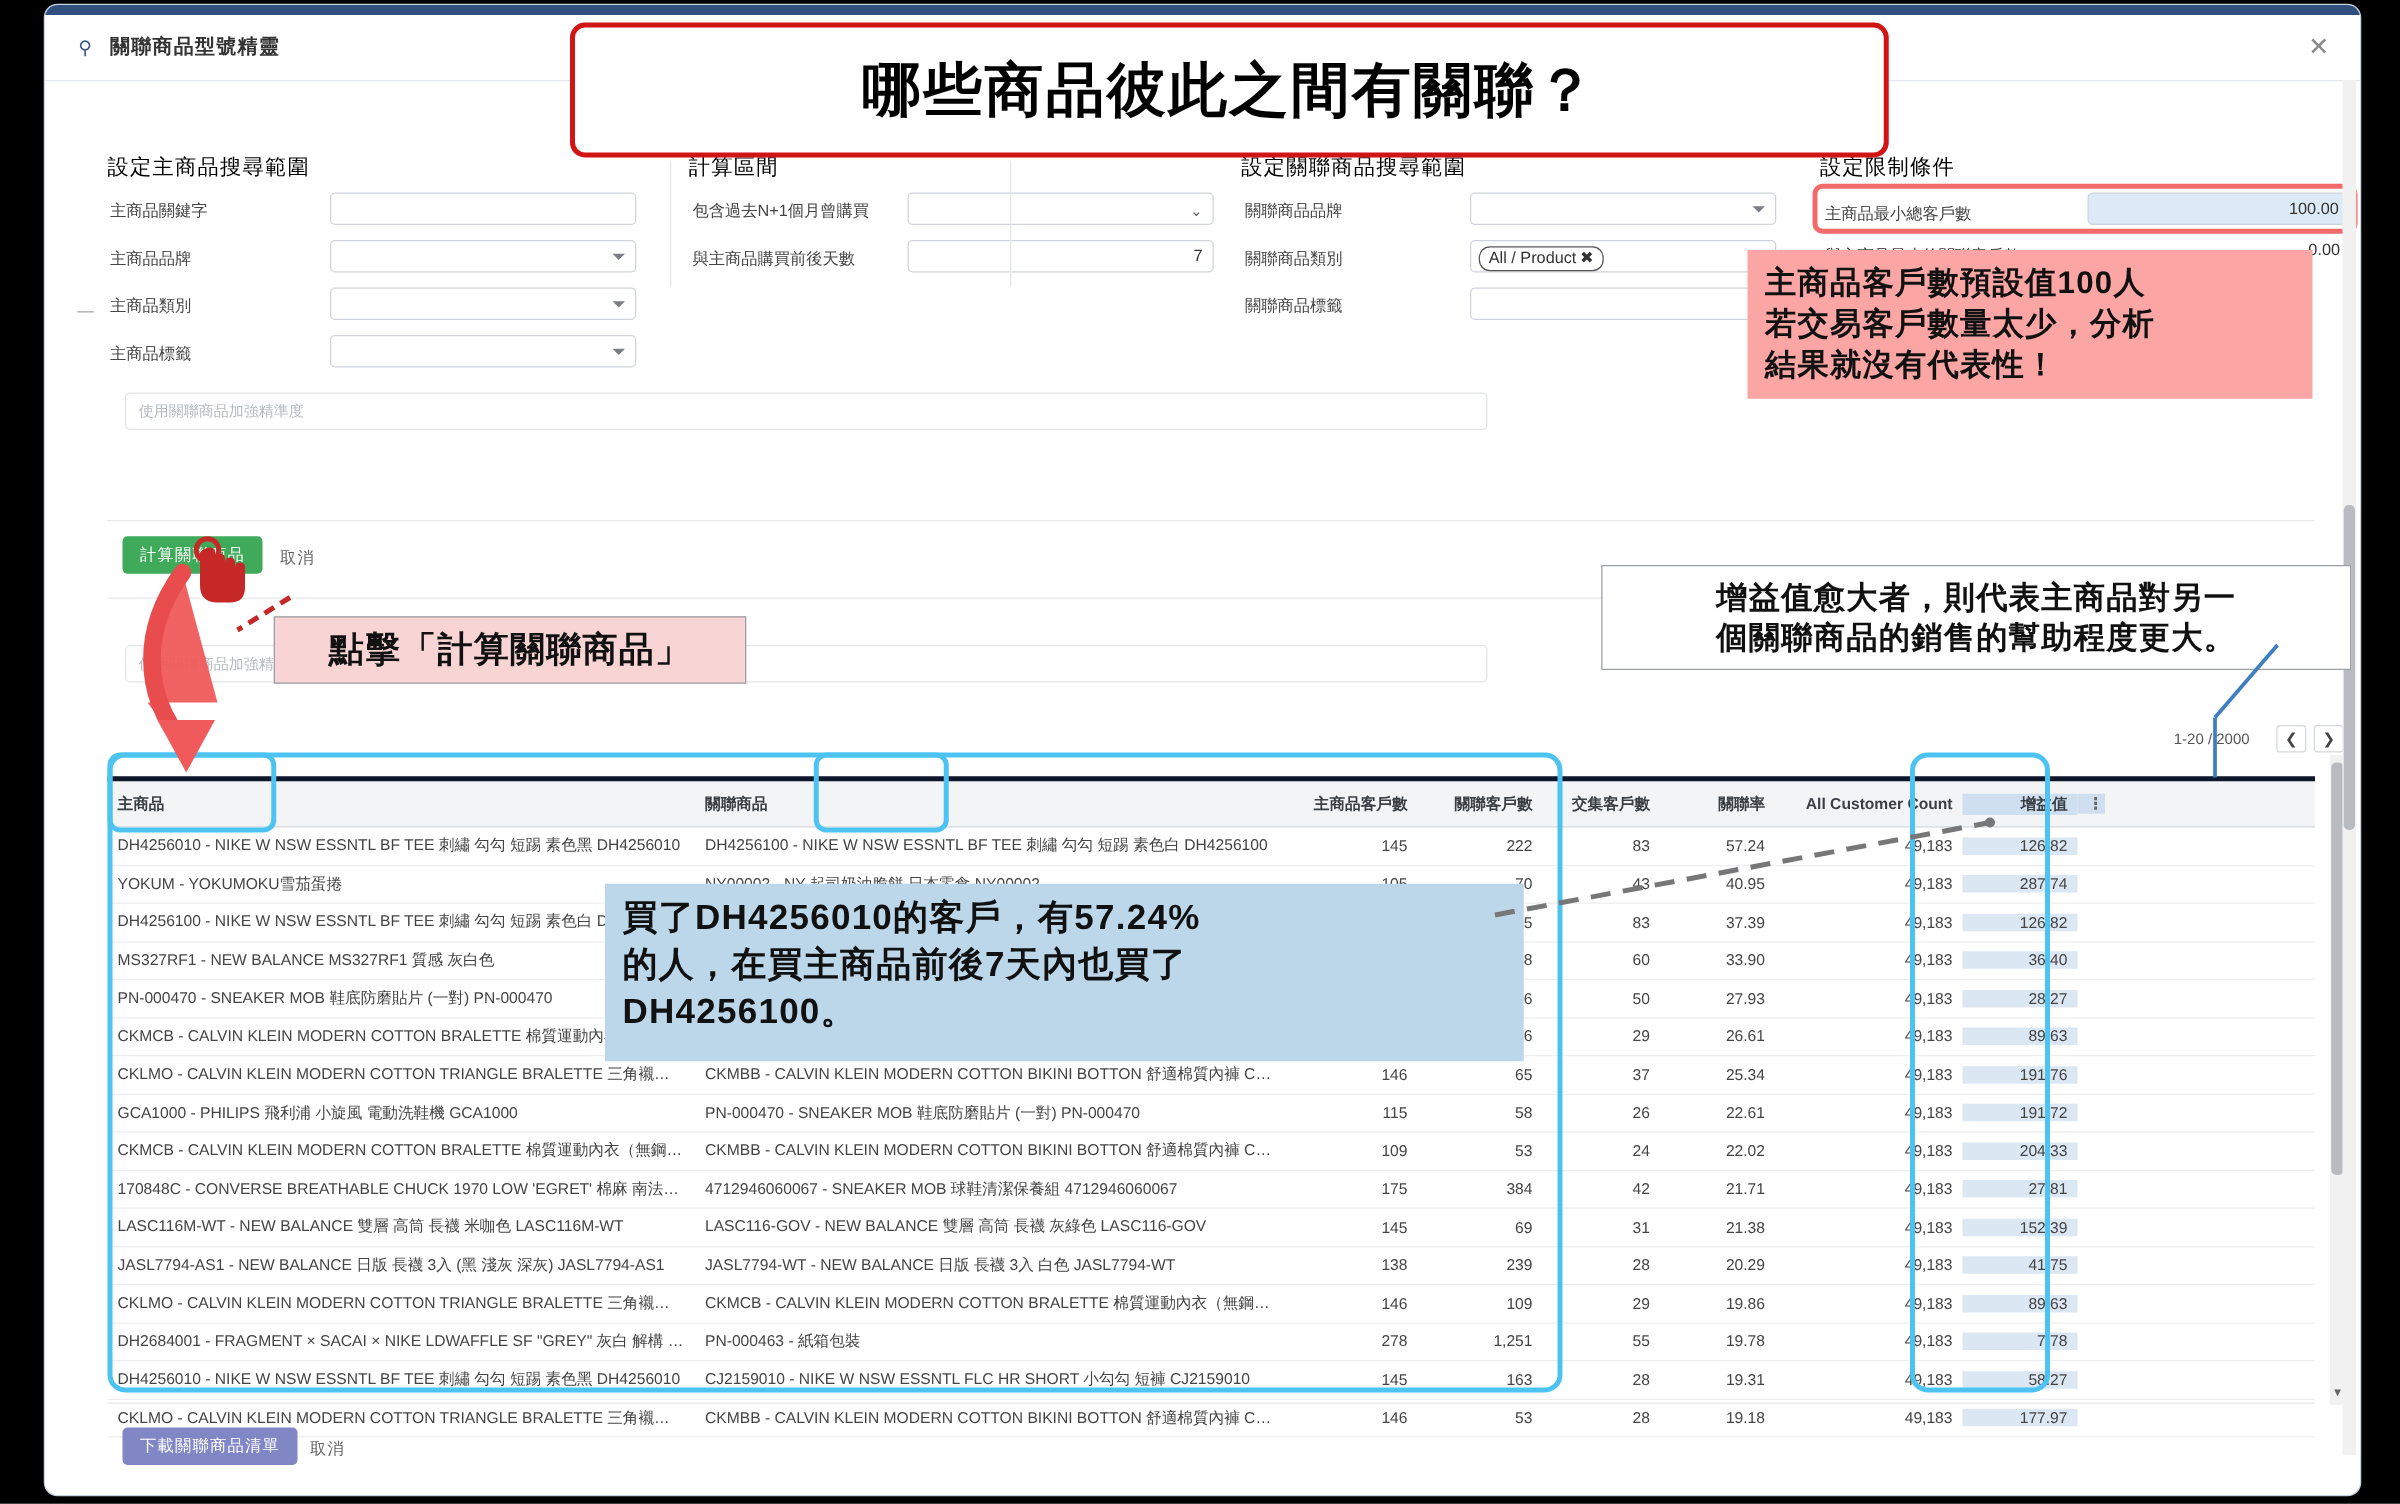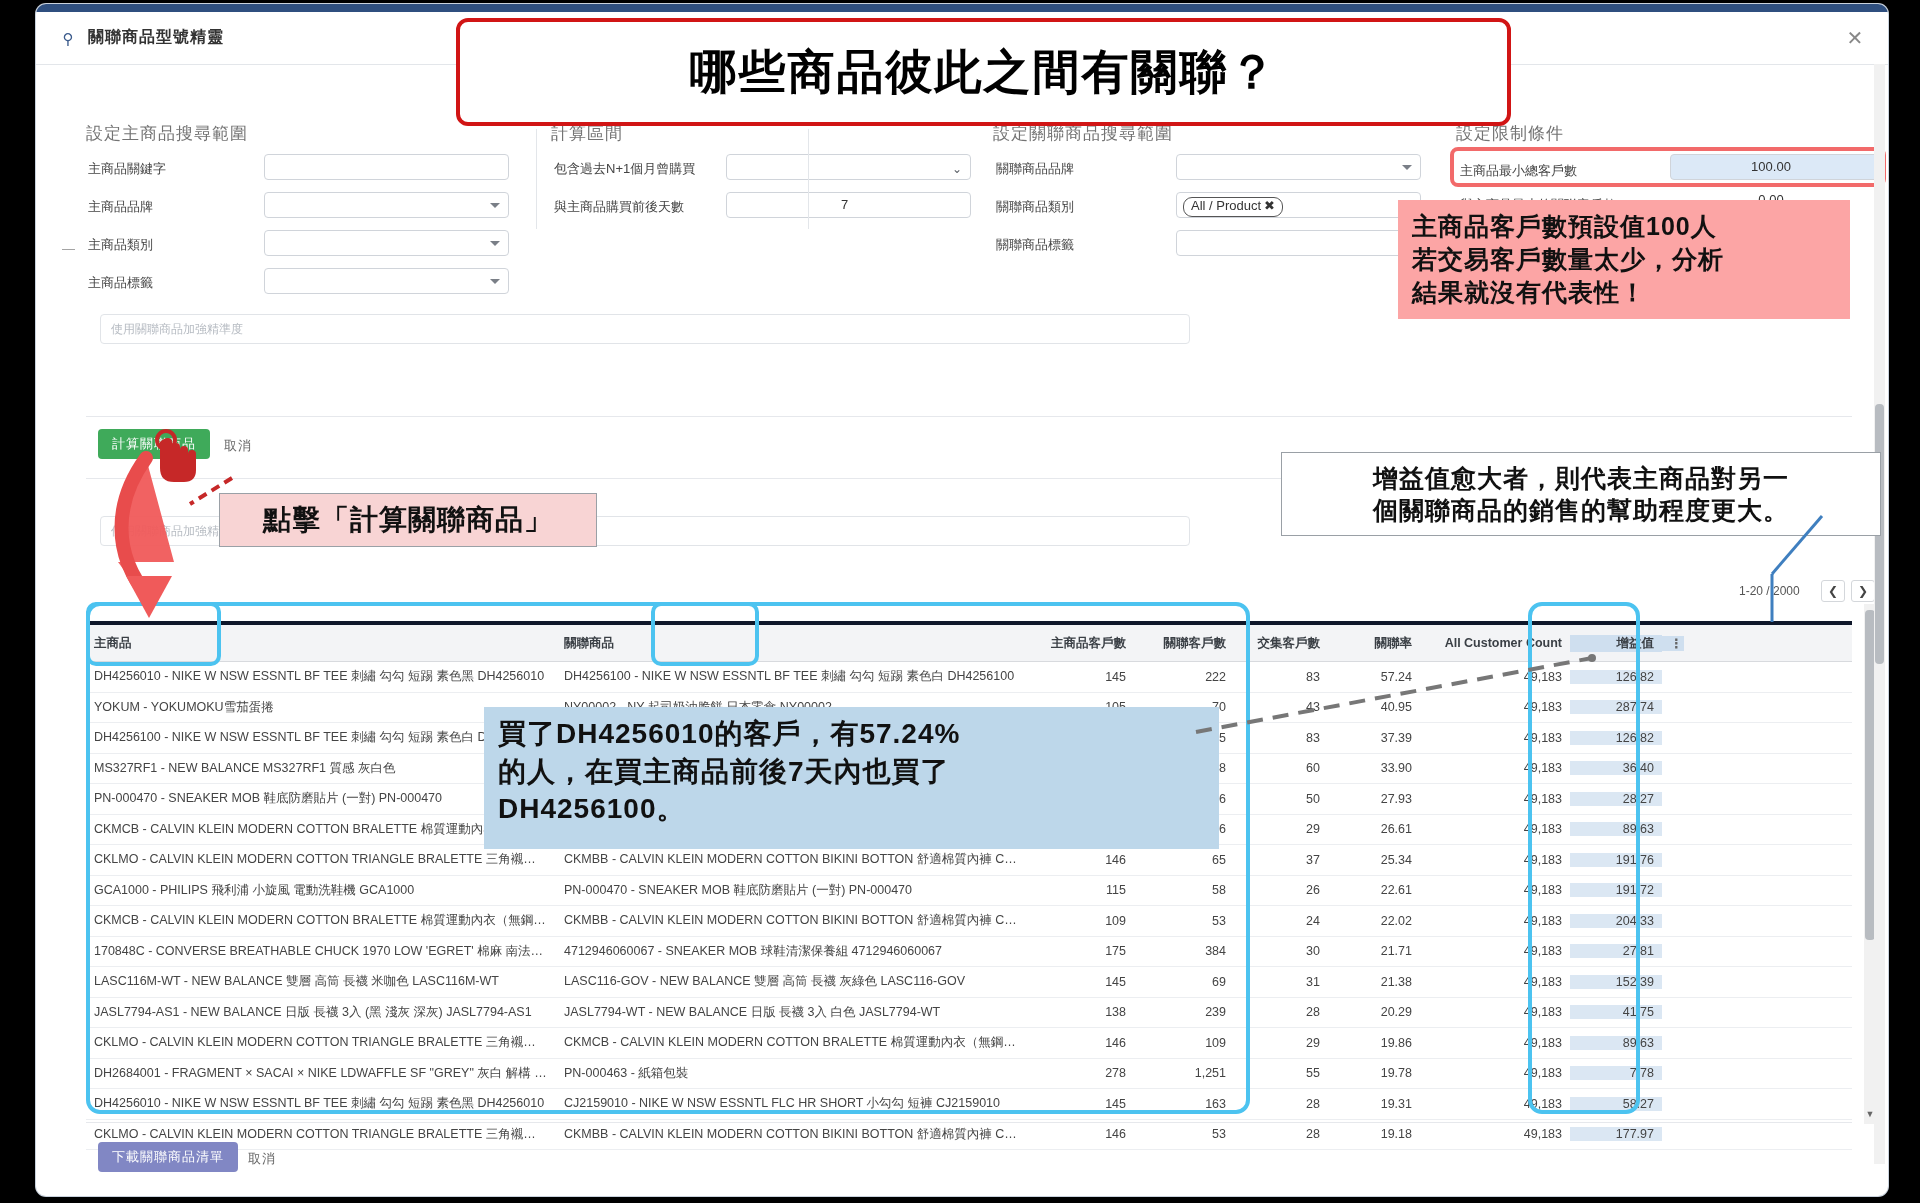--- a/index.html
+++ b/index.html
@@ -15,24 +15,24 @@
     background:#ffffff;border-radius:10px;overflow:hidden;
     box-shadow:0 0 0 1px #c9d2dd;
   }
   .topstrip{position:absolute;left:0;top:0;width:100%;height:8px;background:#2f4f7f;}
   
   .hdr{position:absolute;left:0;top:8px;width:100%;height:52px;border-bottom:1px solid #e3e6ea;}
   .hdr-icon{position:absolute;left:24px;top:18px;width:16px;height:18px;color:#3b5b8c;font-size:15px;line-height:18px;text-align:center;}
   .hdr-title{position:absolute;left:52px;top:15px;font-size:16px;color:#3d4category;color:#333;font-weight:600;letter-spacing:1px;}
   .hdr-close{position:absolute;right:22px;top:16px;width:22px;height:22px;line-height:20px;text-align:center;font-size:20px;color:#888;cursor:pointer;}
   
-  .sect-title{position:absolute;font-size:17px;color:#737373;letter-spacing:1px;}
+  .sect-title{position:absolute;font-size:17px;color:#000000;letter-spacing:1px;}
   .fld-label{position:absolute;font-size:13px;color:#444;white-space:nowrap;}
   .inp{position:absolute;height:26px;border:1px solid #d0d4da;border-radius:4px;background:#fff;box-sizing:border-box;}
-  .inp.num{font-size:13px;color:#333;text-align:center;line-height:24px;padding-right:8px;}
+  .inp.num{font-size:13px;color:#333;text-align:right;line-height:24px;padding-right:8px;}
   .caret{position:absolute;right:8px;top:10px;width:0;height:0;border-left:5px solid transparent;border-right:5px solid transparent;border-top:5px solid #7a7f87;}
   .caret-v{position:absolute;right:8px;top:7px;font-size:12px;color:#5c6168;}
   .chip{position:absolute;left:6px;top:4px;height:18px;line-height:16px;border:1px solid #555;border-radius:9px;padding:0 7px;font-size:13px;color:#333;background:#fff;white-space:nowrap;}
   .chip .x{font-weight:bold;margin-left:3px;}
   .divider-v{position:absolute;width:1px;background:#e3e6ea;}
   
   .btn-green{position:absolute;background:#3faa5a;color:#fff;border:none;border-radius:4px;font-size:13px;padding:0 14px;height:30px;cursor:pointer;font-family:inherit;letter-spacing:1px;}
   .btn-purple{position:absolute;background:#8187c4;color:#fff;border:none;border-radius:4px;font-size:13px;padding:0 14px;height:30px;cursor:pointer;font-family:inherit;letter-spacing:1px;}
   .btn-link{position:absolute;font-size:13px;color:#666;cursor:pointer;letter-spacing:1px;}
   .ghost-inp{position:absolute;height:30px;border:1px solid #e1e4e8;border-radius:4px;background:#fff;font-size:12px;color:#b6bbc2;line-height:28px;padding-left:10px;box-sizing:border-box;}
@@ -269,21 +269,21 @@
           <div class="td c-rate r">22.02</div>
           <div class="td c-all r">49,183</div>
           <div class="td c-gain r gaincol">204.33</div>
           <div class="td c-kebab gaincol"></div>
         </div>
         <div class="tr">
           <div class="td c-main">170848C - CONVERSE BREATHABLE CHUCK 1970 LOW 'EGRET' 棉麻 南法莊園 1708…</div>
           <div class="td c-rel">4712946060067 - SNEAKER MOB 球鞋清潔保養組 4712946060067</div>
           <div class="td c-m1 r">175</div>
           <div class="td c-m2 r">384</div>
-          <div class="td c-m3 r">30</div>
+          <div class="td c-m3 r">42</div>
           <div class="td c-rate r">21.71</div>
           <div class="td c-all r">49,183</div>
           <div class="td c-gain r gaincol">27.81</div>
           <div class="td c-kebab gaincol"></div>
         </div>
         <div class="tr">
           <div class="td c-main">LASC116M-WT - NEW BALANCE 雙層 高筒 長襪 米咖色 LASC116M-WT</div>
           <div class="td c-rel">LASC116-GOV - NEW BALANCE 雙層 高筒 長襪 灰綠色 LASC116-GOV</div>
           <div class="td c-m1 r">145</div>
           <div class="td c-m2 r">69</div>

